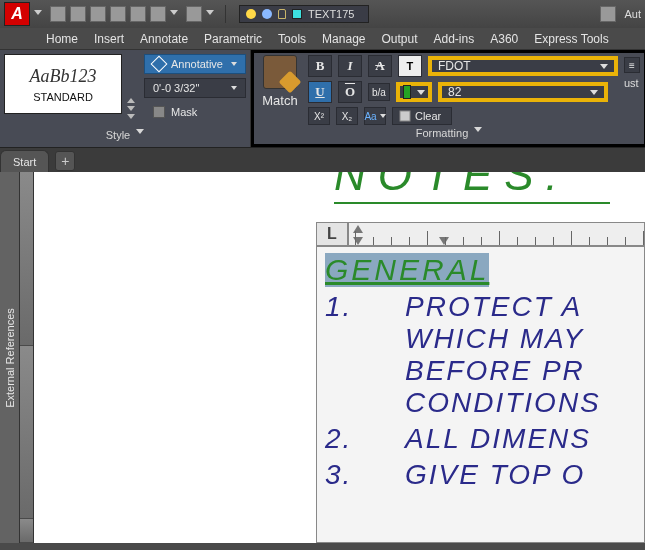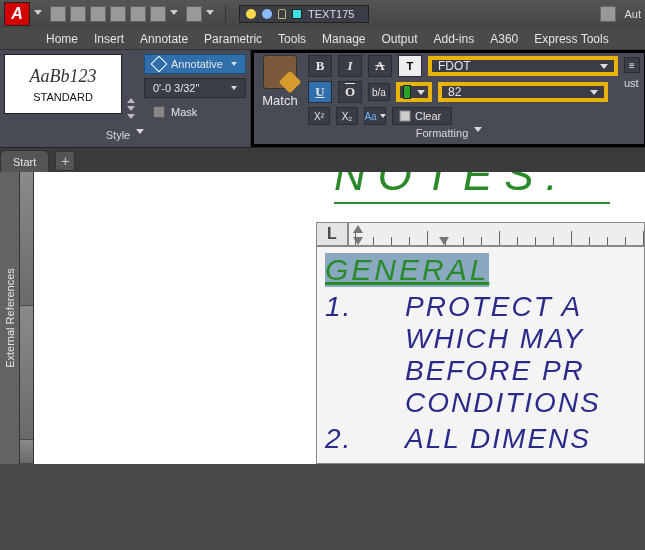--- a/index.html
+++ b/index.html
@@ -66,21 +66,21 @@
   .clear-btn svg { width: 12px; height: 12px; }
 
   
   .doc-tabs { height: 24px; background: #3b3b3b; display: flex; align-items: flex-end; gap: 2px; }
   .doc-tab { height: 22px; background: #555; border-radius: 6px 6px 0 0; color: #e6e6e6; font-size: 11px; display: flex; align-items: center; padding: 0 12px; gap: 8px; border: 1px solid #333; border-bottom: none; }
   .doc-tab.active { background: #6c6c6c; }
   .doc-tab .x { font-size: 12px; color: #ccc; }
   .new-tab { width: 20px; height: 20px; background: #555; border: 1px solid #333; color: #ccc; display: flex; align-items: center; justify-content: center; font-size: 14px; margin-left: 4px; border-radius: 3px; margin-bottom: 1px; }
 
   
-  .ws { position: relative; background: #fff; height: 292px; display: flex; border-radius: 25px; }
+  .ws { position: relative; background: #fff; height: 371px; display: flex; border-radius: 25px; }
   .side-panel { width: 20px; background: #636363; border-right: 1px solid #333; display: flex; align-items: center; justify-content: center; }
   .side-panel span { transform: rotate(-90deg); color: #e6e6e6; font-size: 11px; white-space: nowrap; }
   .side-handles { width: 14px; background: #7a7a7a; border-right: 1px solid #333; display: flex; flex-direction: column; }
   .handle { flex: 1; border-bottom: 1px solid #4a4a4a; background: linear-gradient(#8a8a8a,#6a6a6a); }
   .canvas { flex: 1; position: relative; background: #fff; overflow: hidden; }
   .notes-title { position: absolute; top: -22px; left: 300px; font-family: Verdana, sans-serif; font-style: italic; font-size: 44px; color: #2a8a2a; letter-spacing: 12px; }
   .notes-title .ul { position: absolute; bottom: -4px; left: 0; right: -40px; height: 2px; background: #2a8a2a; }
   .ruler-wrap { position: absolute; top: 50px; left: 282px; right: 0; height: 24px; display: flex; }
   .ruler-tab { width: 32px; height: 24px; background: #e4e4e4; border: 1px solid #888; display: flex; align-items: center; justify-content: center; font-weight: bold; color: #444; }
   .ruler { flex: 1; background: #eee; border: 1px solid #888; position: relative; }

